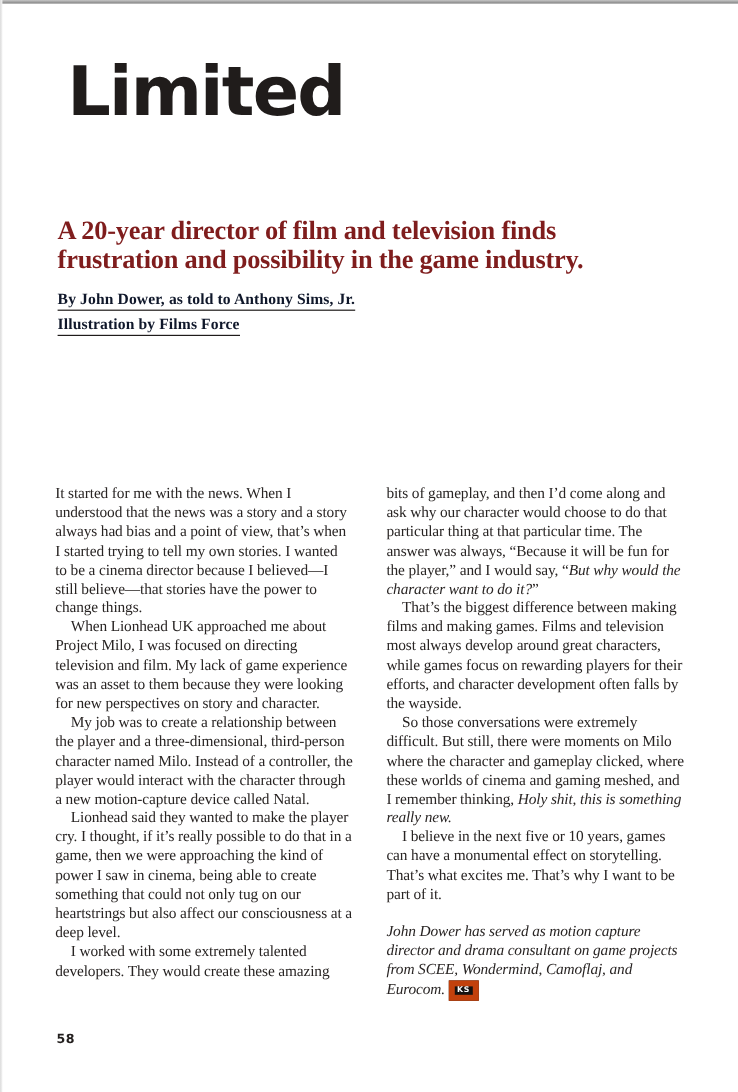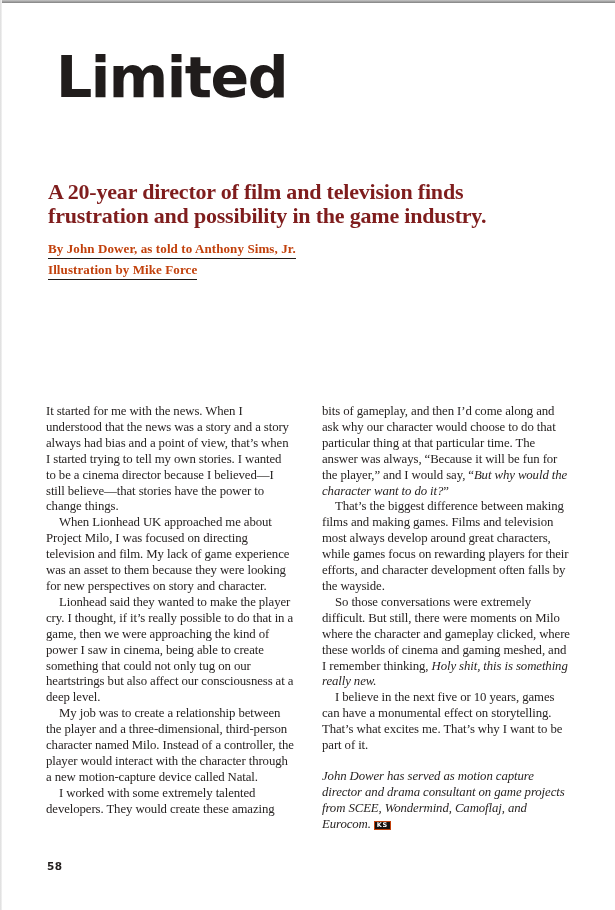--- a/index.html
+++ b/index.html
@@ -35,21 +35,21 @@
     font-size:22px;
     line-height:23.5px;
     color:#7f1d1d;
     letter-spacing:-0.2px;
   }
   .subtitle span { display:block; }
   .byline-block {
     position:absolute; left:48px; top:242px;
     font-size:13px; line-height:13px;
     font-weight:bold;
-    color:#c2410c;
+    color:#0f172a;
   }
   .byline-block .line {
     display:table;
     padding-bottom:2.5px;
     border-bottom:1.5px solid #1f1b1a;
     margin-bottom:4.5px;
     letter-spacing:0.1px;
   }
   .columns {
     position:absolute; left:46px; top:404px;
@@ -64,21 +64,21 @@
     color:#282423;
     letter-spacing:-0.1px;
   }
   .col p { margin:0; }
   .col p.indent { text-indent:13px; }
   .col p.bio { margin-top:15px; }
   .col em { font-style:italic; }
   .endmark {
     display:inline-block;
     background:#161210;
-    border:1px solid #c2410c;
+    border:5px solid #c2410c;
     color:#ffffff;
     font-family:"DejaVu Sans", sans-serif;
     font-weight:bold;
     font-style:normal;
     font-size:6.5px;
     line-height:7.5px;
     padding:0 2px;
     margin-left:3px;
     letter-spacing:0.5px;
     vertical-align:baseline;
@@ -104,29 +104,29 @@
     <span>Limited</span>
   </h1>
 
   <h2 class="subtitle">
     <span>A 20-year director of film and television finds</span>
     <span>frustration and possibility in the game industry.</span>
   </h2>
 
   <div class="byline-block">
     <div class="line">By John Dower, as told to Anthony Sims, Jr.</div>
-    <div class="line">Illustration by Mike Force</div>
+    <div class="line">Illustration by Films Force</div>
   </div>
 
   <div class="columns">
     <div class="col">
         <p><span>It started for me with the news. When I understood that the news was a story and a story always had bias and a point of view, that’s when I started trying to tell my own stories. I wanted to be a cinema director because I believed—I still believe—that stories have the power to change things.</span></p>
         <p class="indent"><span>When Lionhead UK approached me about Project Milo, I was focused on directing television and film. My lack of game experience was an asset to them because they were looking for new perspectives on story and character.</span></p>
+        <p class="indent"><span>My job was to create a relationship between the player and a three-dimensional, third-person character named Milo. Instead of a controller, the player would interact with the character through a new motion-capture device called Natal.</span></p>
         <p class="indent"><span>Lionhead said they wanted to make the player cry. I thought, if it’s really possible to do that in a game, then we were approaching the kind of power I saw in cinema, being able to create something that could not only tug on our heartstrings but also affect our consciousness at a deep level.</span></p>
-        <p class="indent"><span>My job was to create a relationship between the player and a three-dimensional, third-person character named Milo. Instead of a controller, the player would interact with the character through a new motion-capture device called Natal.</span></p>
         <p class="indent"><span>I worked with some extremely talented developers. They would create these amazing</span></p>
       </div>
     <div class="col">
         <p><span>bits of gameplay, and then I’d come along and ask why our character would choose to do that particular thing at that particular time. The answer was always, “Because it will be fun for the player,” and I would say, “</span><em>But why would the character want to do it?</em><span>”</span></p>
         <p class="indent"><span>That’s the biggest difference between making films and making games. Films and television most always develop around great characters, while games focus on rewarding players for their efforts, and character development often falls by the wayside.</span></p>
         <p class="indent"><span>So those conversations were extremely difficult. But still, there were moments on Milo where the character and gameplay clicked, where these worlds of cinema and gaming meshed, and I remember thinking, </span><em>Holy shit, this is something really new.</em></p>
         <p class="indent"><span>I believe in the next five or 10 years, games can have a monumental effect on storytelling. That’s what excites me. That’s why I want to be part of it.</span></p>
         <p class="bio"><em>John Dower has served as motion capture director and drama consultant on game projects from SCEE, Wondermind, Camoflaj, and Eurocom.</em><span class="endmark">KS</span></p>
       </div>
   </div>

